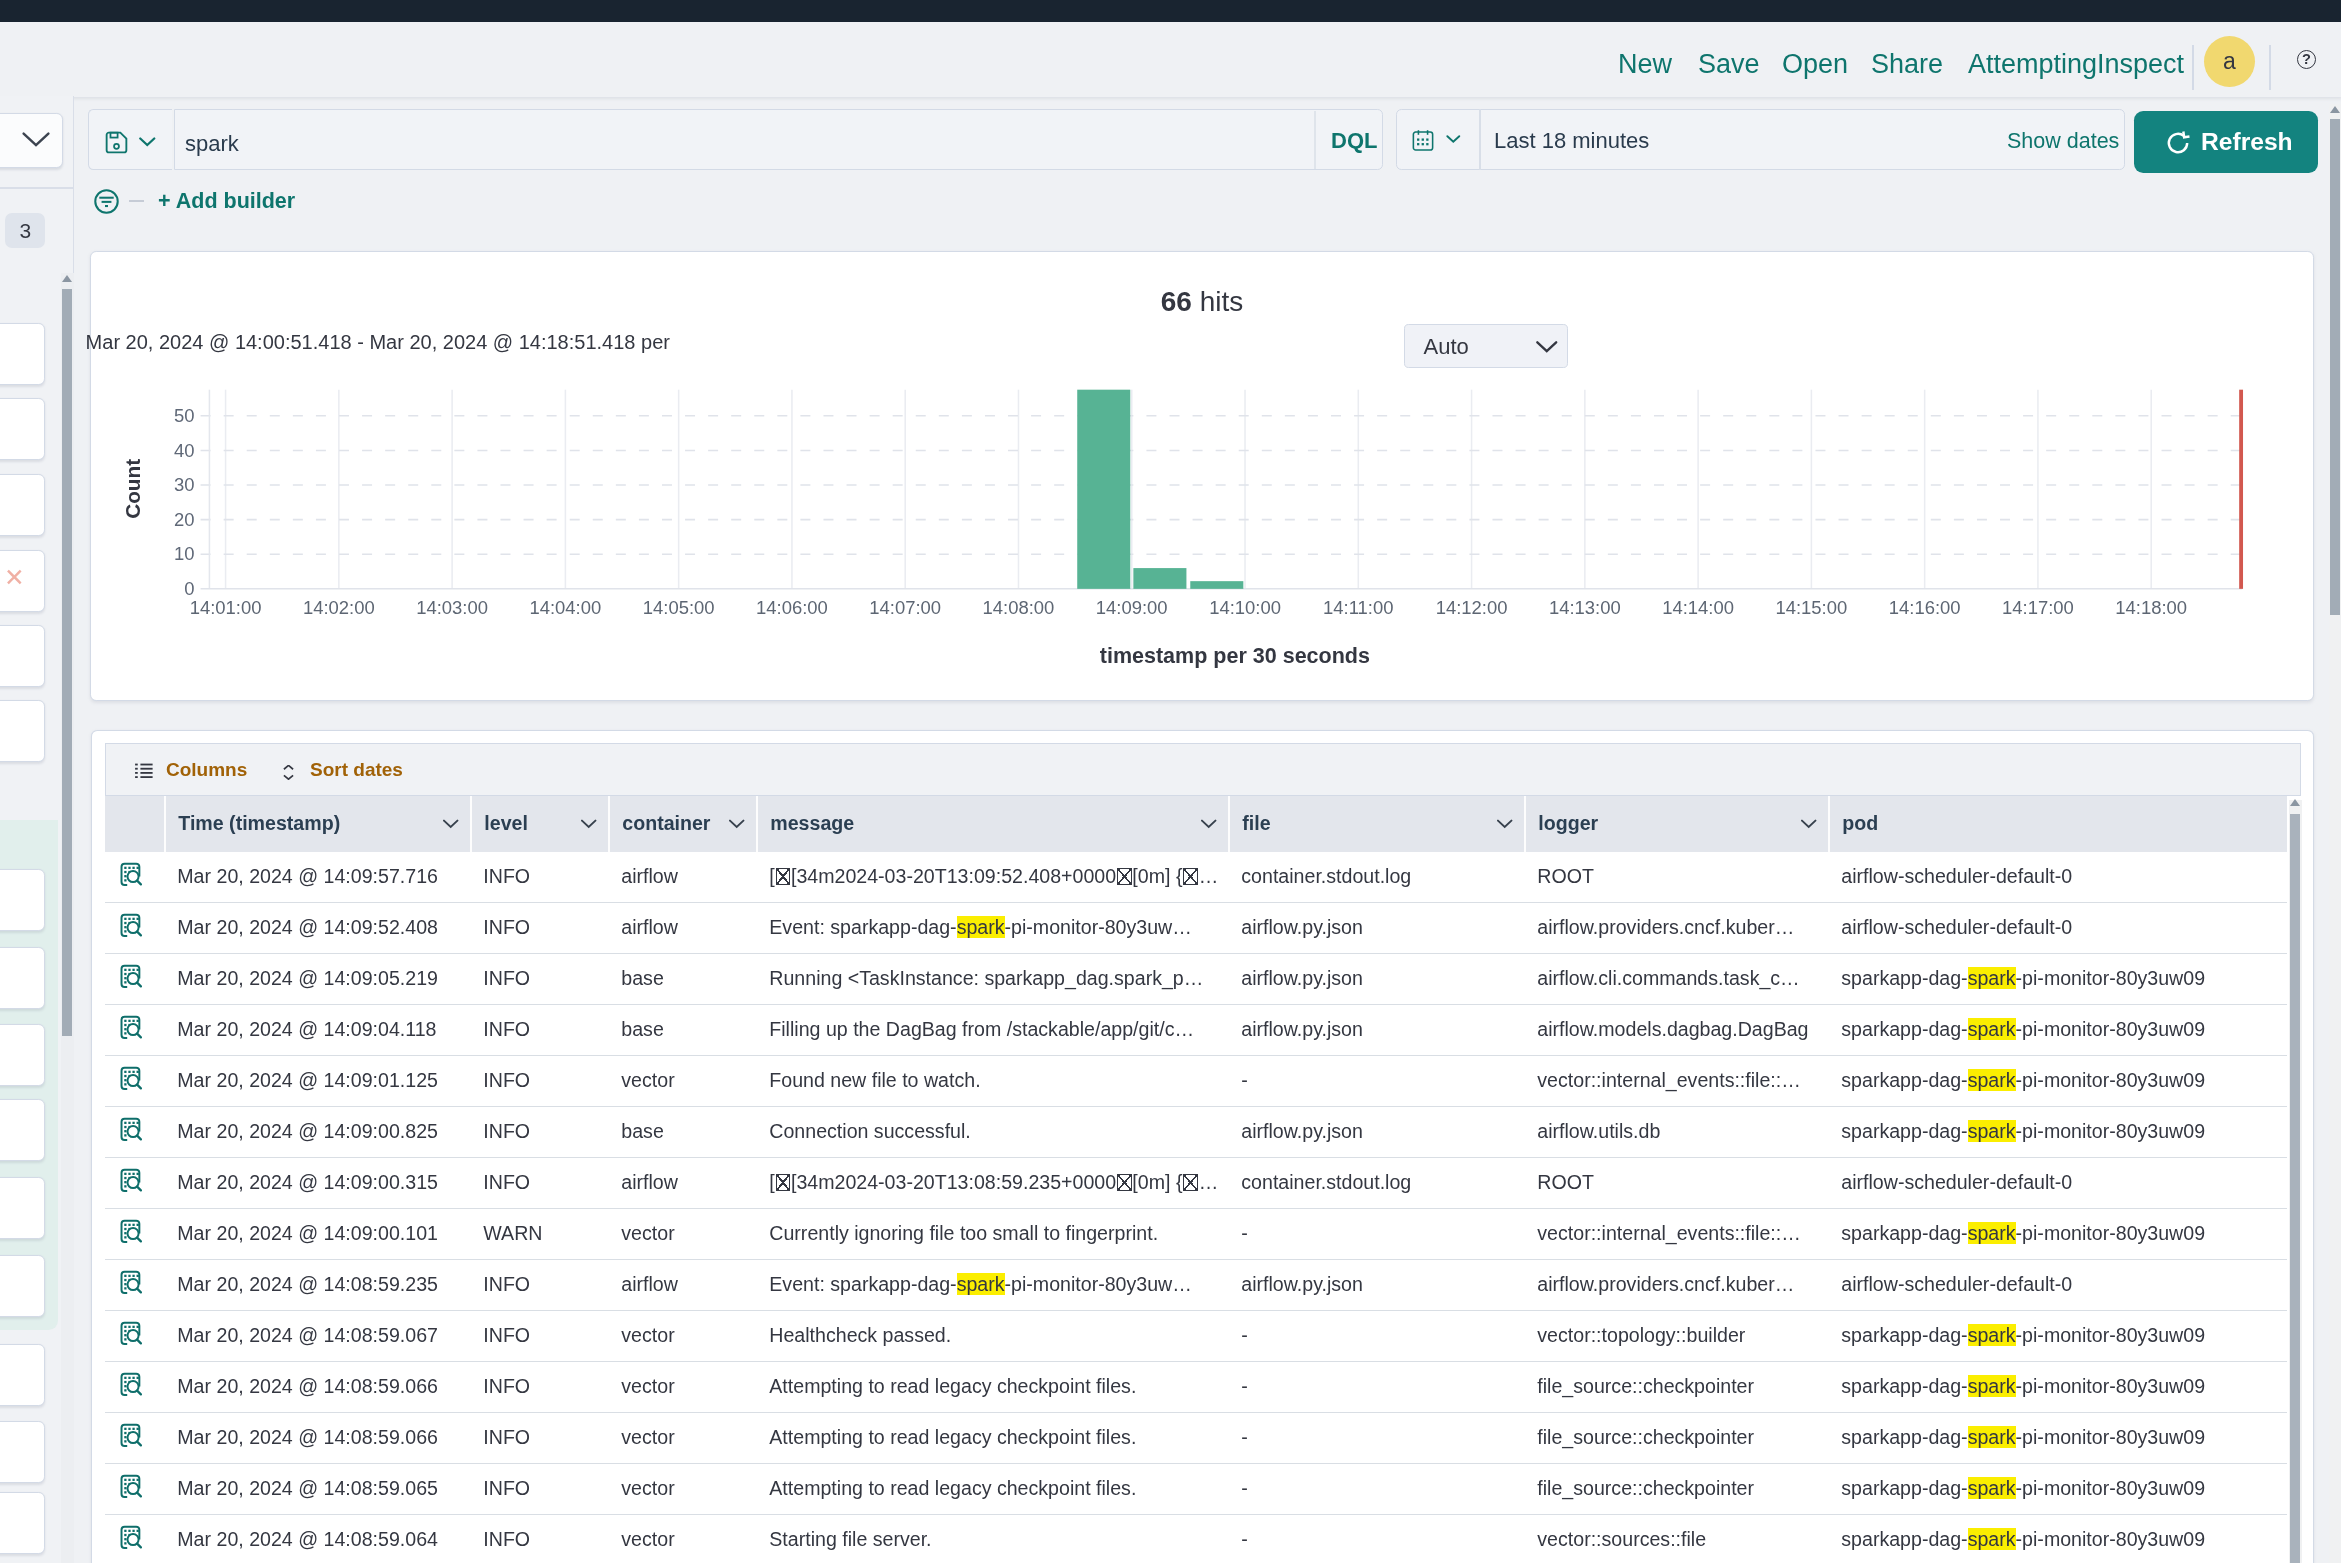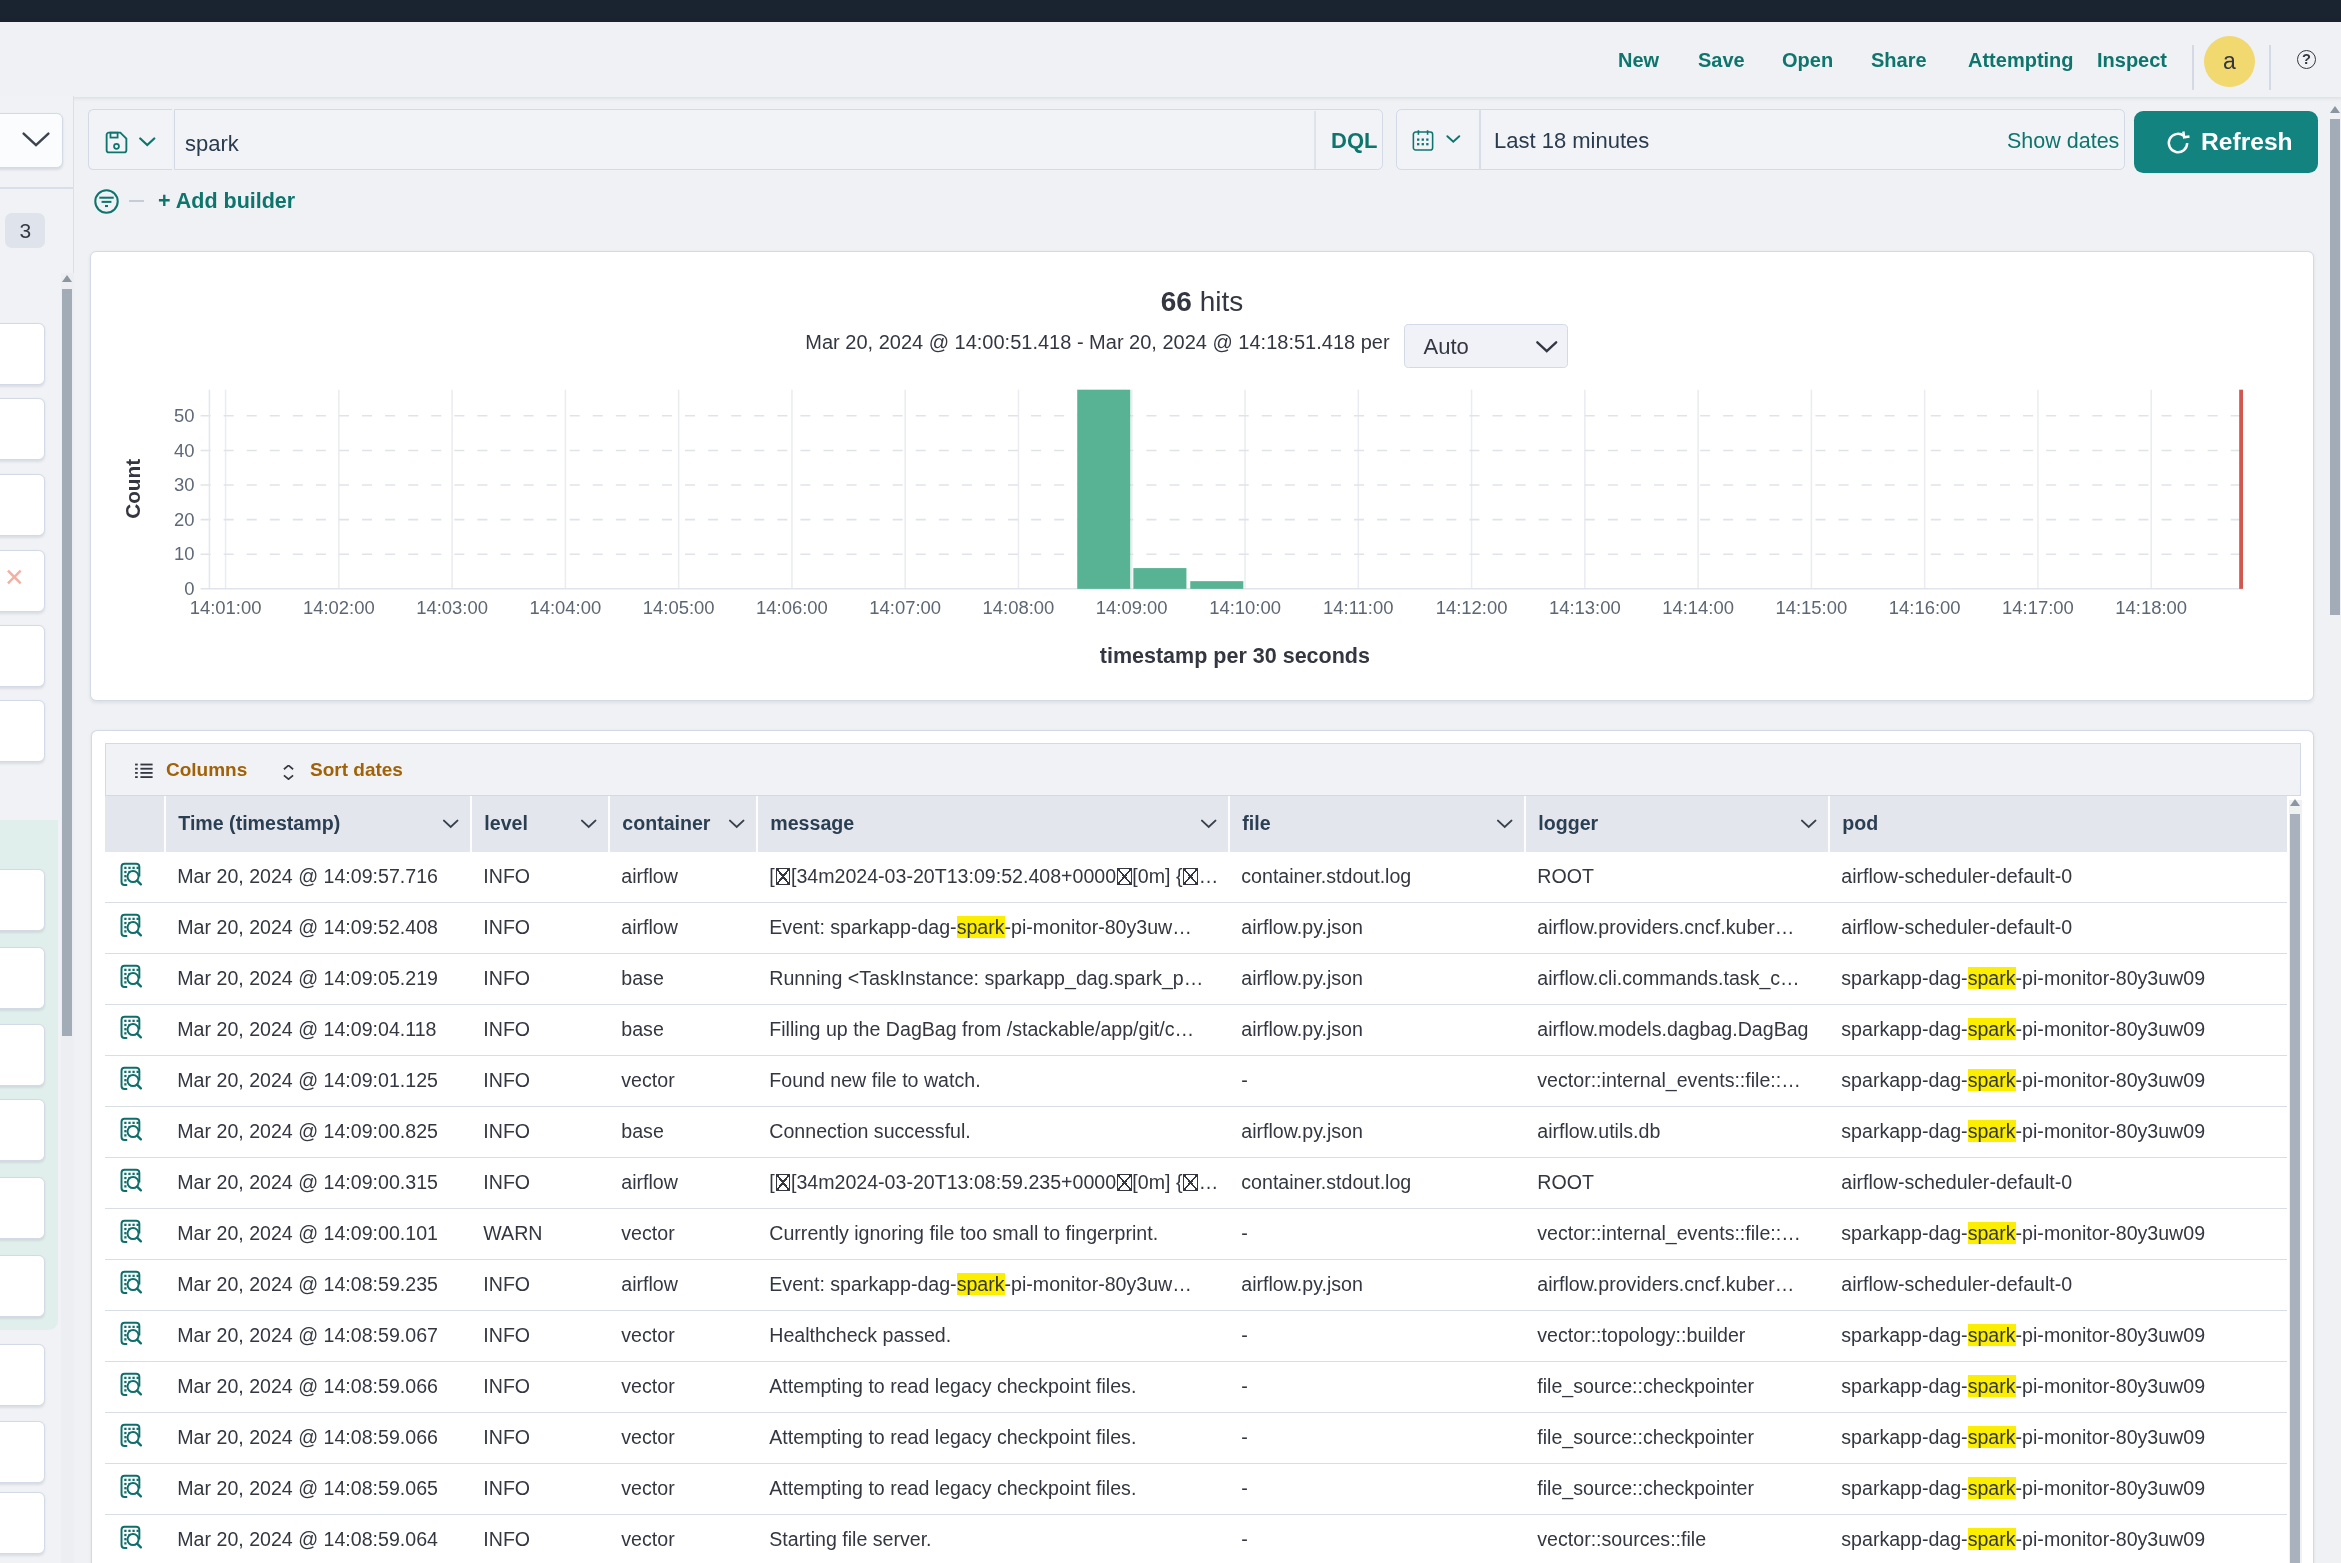--- a/index.html
+++ b/index.html
@@ -5,21 +5,21 @@
 * { margin:0; padding:0; box-sizing:border-box; }
 html,body { width:2342px; height:1564px; overflow:hidden; }
 body { font-family:"Liberation Sans", sans-serif; background:#eff1f4; color:#343741; position:relative; }
 .abs { position:absolute; }
 
 
 #topbar { position:absolute; left:0; top:0; width:2342px; height:21.5px; background:#192430; }
 
 
 #header { position:absolute; left:0; top:21.5px; width:2342px; height:75px; background:#eff1f4; box-shadow:0 2.3px 3.1px rgba(100,110,130,0.12); }
-.navlink { position:absolute; top:27px; font-size:20px; font-weight:bold; color:#0e756d; }
+.navlink { position:absolute; top:27px; font-size:27px; font-weight:normal; color:#0e756d; }
 .navsep { position:absolute; top:23px; height:45px; width:1.5px; background:#d3dae6; }
 #avatar { position:absolute; left:2204px; top:14.6px; width:51px; height:51px; border-radius:50%; background:#f1d86f; color:#343741; font-size:23px; text-align:center; line-height:51px; }
 #help { position:absolute; left:2297px; top:28px; width:19px; height:19px; border-radius:50%; border:1.9px solid #343741; color:#343741; font-size:14.6px; font-weight:bold; text-align:center; line-height:17.7px; }
 
 
 #sidebar { position:absolute; left:0; top:96px; width:74px; height:1468px; background:#f0f2f5; border-right:1.5px solid #d9dee8; }
 .fieldbox { position:absolute; left:-15.4px; width:60px; height:62px; background:#fff; border:1.2px solid #d3dae6; border-radius:6.2px; box-shadow:0 1.5px 2.3px rgba(120,130,150,0.18); }
 #collapsebtn { position:absolute; left:-15.4px; top:17px; width:78px; height:55px; background:#fbfcfd; border:1.2px solid #d3dae6; border-radius:6.2px; box-shadow:0 1.5px 2.3px rgba(120,130,150,0.2); }
 #collapsebtn svg { position:absolute; left:35px; top:17px; }
 #sidesep { position:absolute; left:0; top:91px; width:74px; height:1.5px; background:#d9dee8; }
@@ -44,21 +44,21 @@
 #refreshbtn span { position:absolute; left:67px; top:17px; font-size:24.6px; font-weight:bold; }
 #addfilter { position:absolute; left:158px; top:189px; font-size:21.5px; font-weight:bold; color:#0e756d; }
 
 
 .card { position:absolute; background:#fff; border:1.5px solid #d3dae6; border-radius:6.2px; box-shadow:0 1.5px 3.1px rgba(120,130,150,0.15); }
 #chartcard { left:90px; top:251px; width:2224px; height:450px; }
 #tablecard { left:91px; top:730px; width:2223px; height:844px; border-bottom:none; }
 
 
 #hits { position:absolute; left:0px; top:34px; width:100%; text-align:center; font-size:28px; color:#343741; }
-#subtitle { position:absolute; left:-5.4px; top:79px; width:1304px; text-align:right; font-size:20px; color:#343741; }
+#subtitle { position:absolute; left:-5.4px; top:79px; width:1304px; text-align:left; font-size:20px; color:#343741; }
 #autosel { position:absolute; left:1313px; top:72px; width:164px; height:44px; background:#f0f2f7; border:1.5px solid #d3dae6; border-radius:4.6px; }
 #autosel span { position:absolute; left:18.5px; top:9.2px; font-size:22px; color:#343741; }
 
 
 #tbar { position:absolute; left:13px; top:12.3px; width:2196px; height:53px; background:#f0f2f5; border:1.2px solid #d3dae6; }
 #tbar .lbl { font-size:19px; font-weight:bold; color:#a16207; position:absolute; top:14.6px; }
 table { border-collapse:collapse; table-layout:fixed; position:absolute; left:13px; top:65px; font-size:19.6px; color:#343741; }
 th { background:#e3e6ec; font-weight:bold; color:#2b3f52; text-align:left; height:55px; padding:0 0 0 12.3px; font-size:19.6px; border-left:2.3px solid #fdfdfd; position:relative; }
 th:first-child { border-left:none; }
 td { height:51px; padding:0 0 0 12.3px; border-top:1.2px solid #d9dee4; white-space:nowrap; overflow:hidden; }

